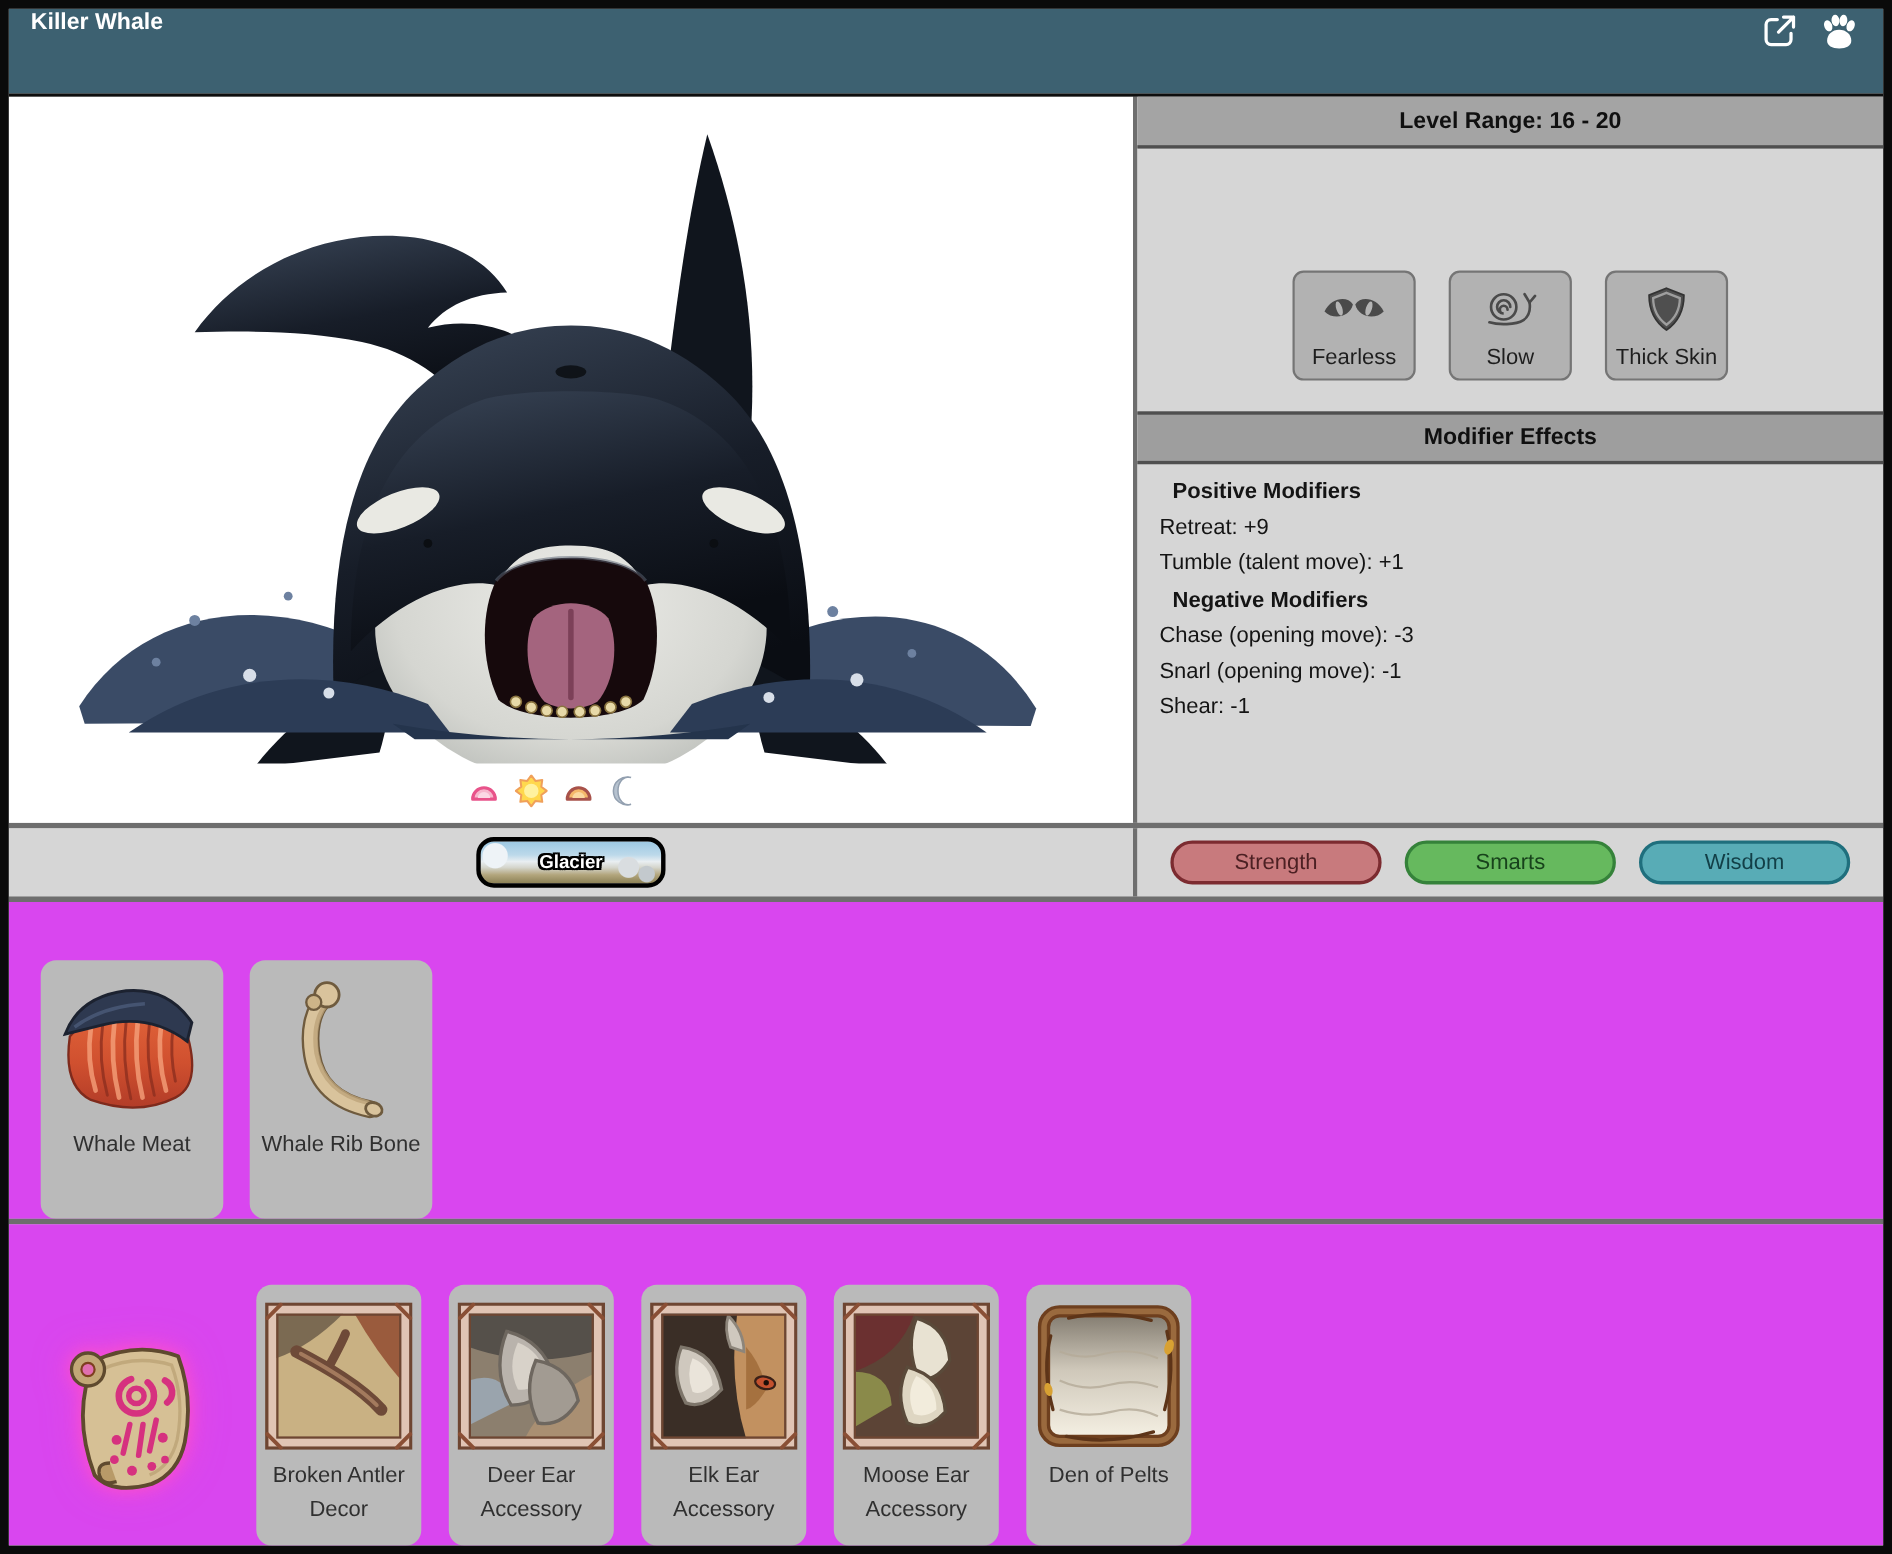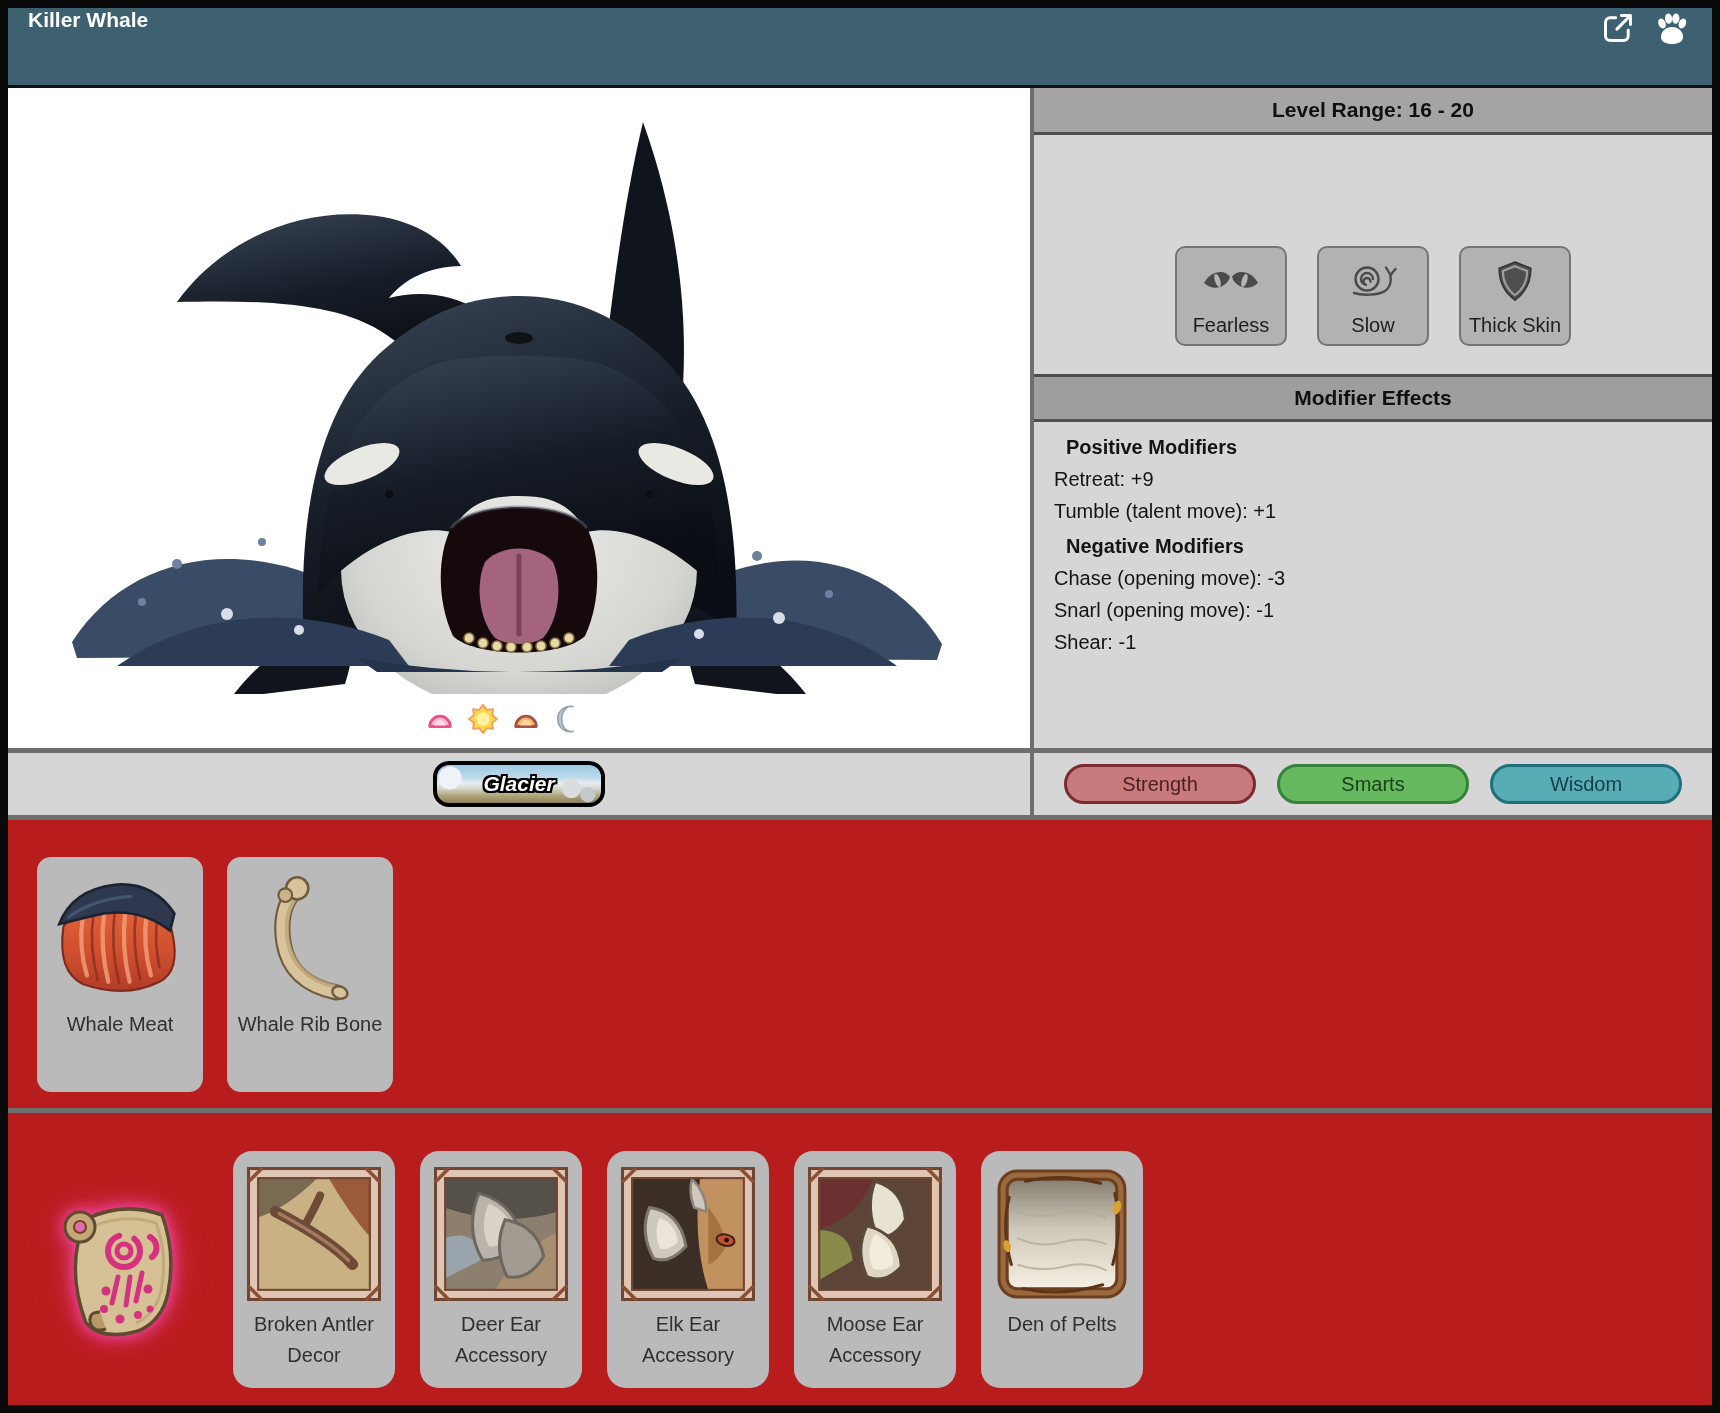--- a/index.html
+++ b/index.html
@@ -73,49 +73,48 @@
     border: 4px solid #000;
     display: flex; align-items: center; justify-content: center;
     cursor: pointer;
     background:
       radial-gradient(circle at 82% 62%, #d9dde0 0 9px, rgba(0,0,0,0) 10px),
       radial-gradient(circle at 92% 78%, #c3c9cd 0 7px, rgba(0,0,0,0) 8px),
       radial-gradient(circle at 8% 34%, #eef3f7 0 11px, rgba(0,0,0,0) 12px),
       linear-gradient(180deg, #9dc8e2 0%, #bcd9ea 32%, #e9eef1 48%, #d5d6cd 62%, #b2a57c 80%, #8c8156 100%);
   }
   .biome-badge span {
-    color: #ffffff; font-size: 21px; font-weight: bold;
+    color: #ffffff; font-size: 17px; font-weight: bold;
     text-shadow: -2px -2px 0 #000, 2px -2px 0 #000, -2px 2px 0 #000, 2px 2px 0 #000, 0 2px 0 #000, 0 -2px 0 #000, 2px 0 0 #000, -2px 0 0 #000;
-    font-style: italic;
   }
   .pill {
     width: 192px; height: 40px; border-radius: 20px;
     display: flex; align-items: center; justify-content: center;
     font-size: 20px; cursor: pointer;
   }
   .pill.strength { background: #c87a7d; border: 3px solid #7c2b30; color: #4c2023; }
   .pill.smarts   { background: #66b95e; border: 3px solid #35823a; color: #17421b; }
   .pill.wisdom   { background: #58acb6; border: 3px solid #1f6f7d; color: #123f47; }
 
   
-  .section { background: #b91c1c; display: flex; align-items: center; }
+  .section { background: #d946ef; display: flex; align-items: flex-end; }
   .section.drops  { height: 288px; flex: 0 0 288px; padding: 20px 0 0 29px; gap: 24px; }
   .section.crafts { height: 292px; flex: 0 0 292px; padding: 20px 0 0 24px; gap: 25px; }
   .card {
     background: #bababa; border-radius: 14px;
     display: flex; flex-direction: column; align-items: center;
     padding: 16px 6px 12px; cursor: pointer;
   }
   .card .art { display: flex; align-items: center; justify-content: center; }
   .card .clabel {
     margin-top: 8px; font-size: 20px; line-height: 31px;
     color: #303030; text-align: center;
   }
   .card.drop { width: 166px; min-height: 235px; }
-  .card.craft { width: 162px; min-height: 237px; padding-left: 4px; padding-right: 4px; border-radius: 19px; }
+  .card.craft { width: 150px; min-height: 237px; padding-left: 4px; padding-right: 4px; }
   .scroll-wrap {
     width: 176px; height: 237px; flex: 0 0 176px;
     display: flex; align-items: center; justify-content: center; cursor: pointer;
   }
 </style>
 </head>
 <body>
 
 <div class="frame">
 

